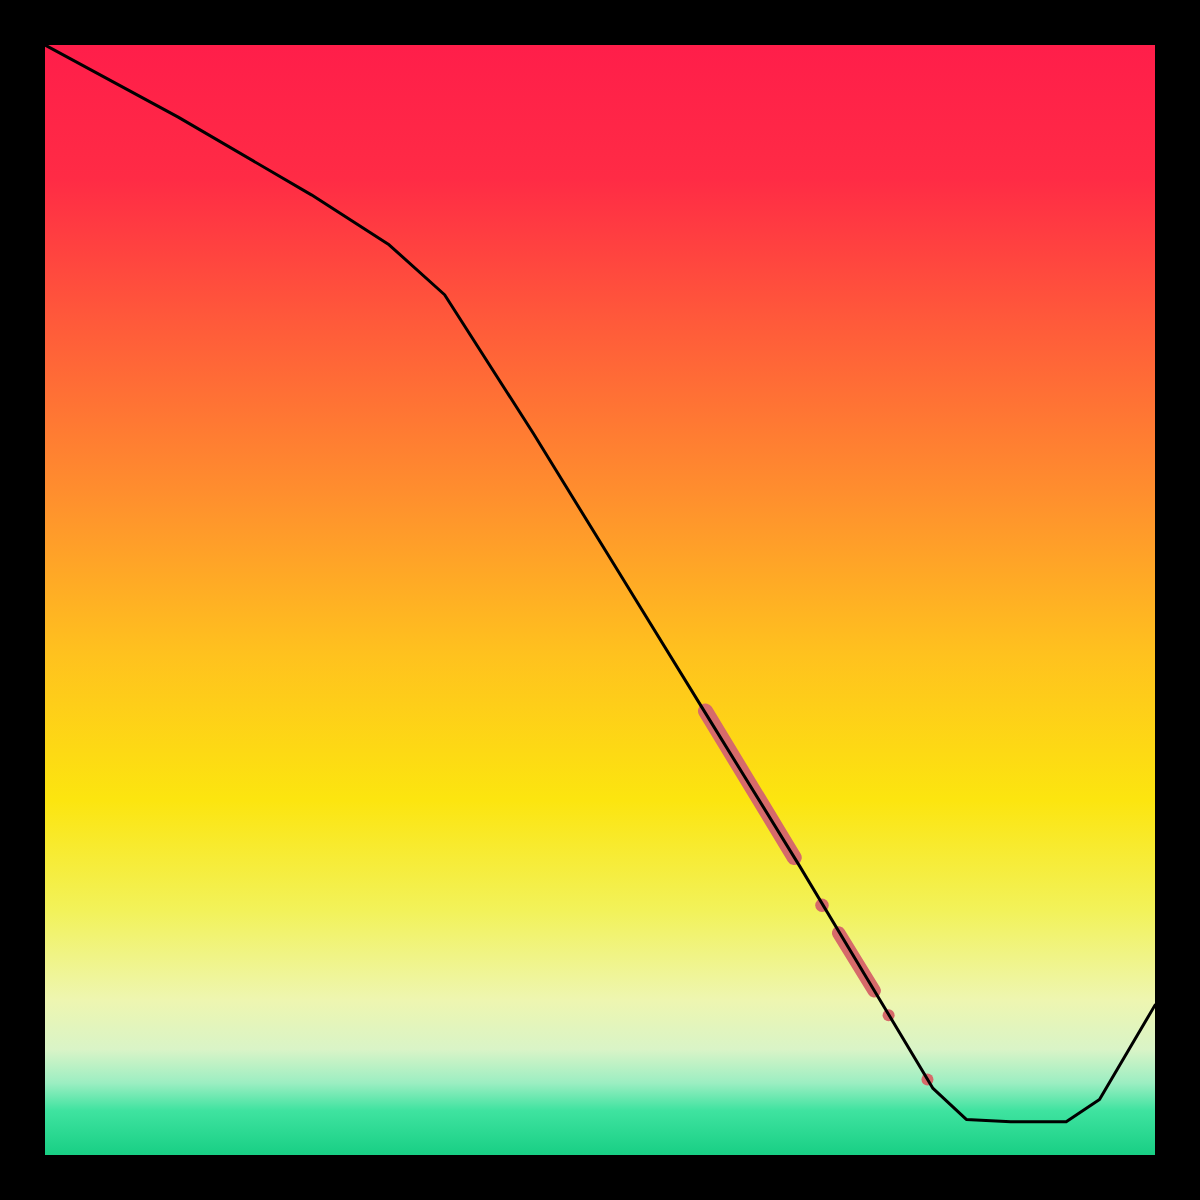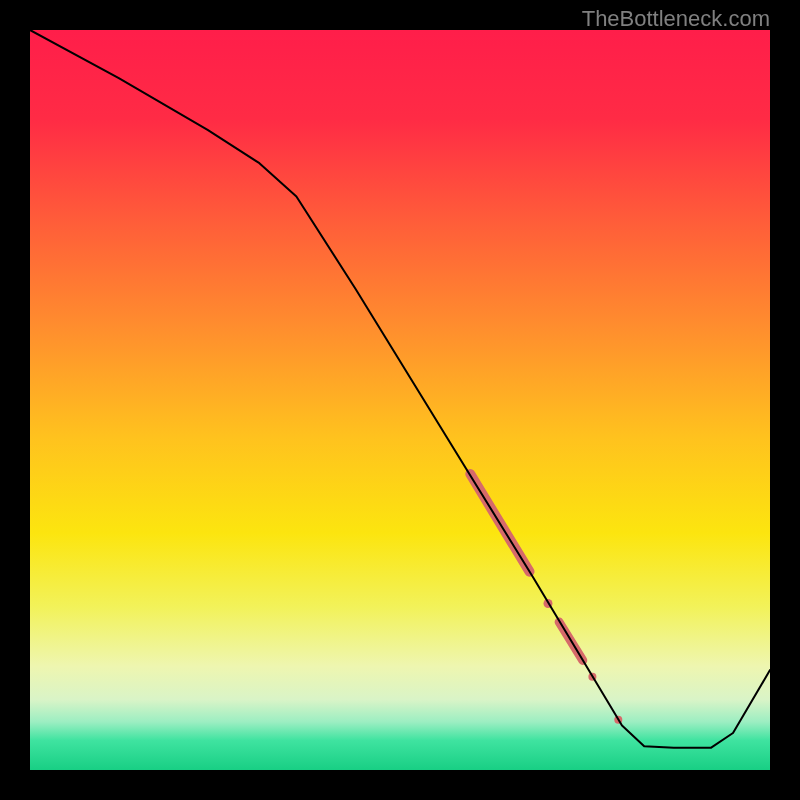--- a/index.html
+++ b/index.html
@@ -7,21 +7,20 @@
   .chart-container { position: relative; width: 800px; height: 800px; background: #000; }
   .plot-area { position: absolute; left: 30px; top: 30px; width: 740px; height: 740px; }
   .gradient-bg { position: absolute; width: 100%; height: 100%; }
   .watermark { position: absolute; top: 6px; right: 30px; color: #808080; font-size: 22px; font-weight: 500; z-index: 10; }
   svg.lines { position: absolute; left: 0; top: 0; width: 100%; height: 100%; z-index: 5; }
 </style>
 </head>
 <body>
 
 <div class="chart-container">
-  <div class="watermark">TheBottleneck.com</div>
   <div class="plot-area">
     <svg class="gradient-bg" viewBox="0 0 740 740" preserveAspectRatio="none">
       <defs>
         <linearGradient id="bg-grad" x1="0" y1="0" x2="0" y2="1">
             <stop offset="0%" stop-color="#ff1e4a"></stop>
             <stop offset="12%" stop-color="#ff2b45"></stop>
             <stop offset="25%" stop-color="#ff5a3a"></stop>
             <stop offset="40%" stop-color="#ff8d2e"></stop>
             <stop offset="55.00000000000001%" stop-color="#ffc21e"></stop>
             <stop offset="68%" stop-color="#fce50f"></stop>

